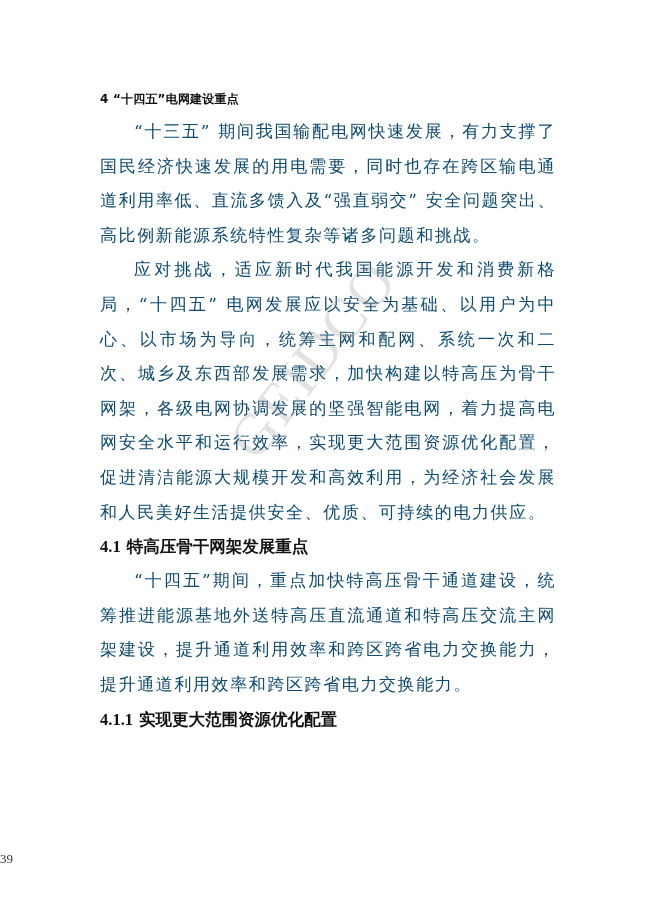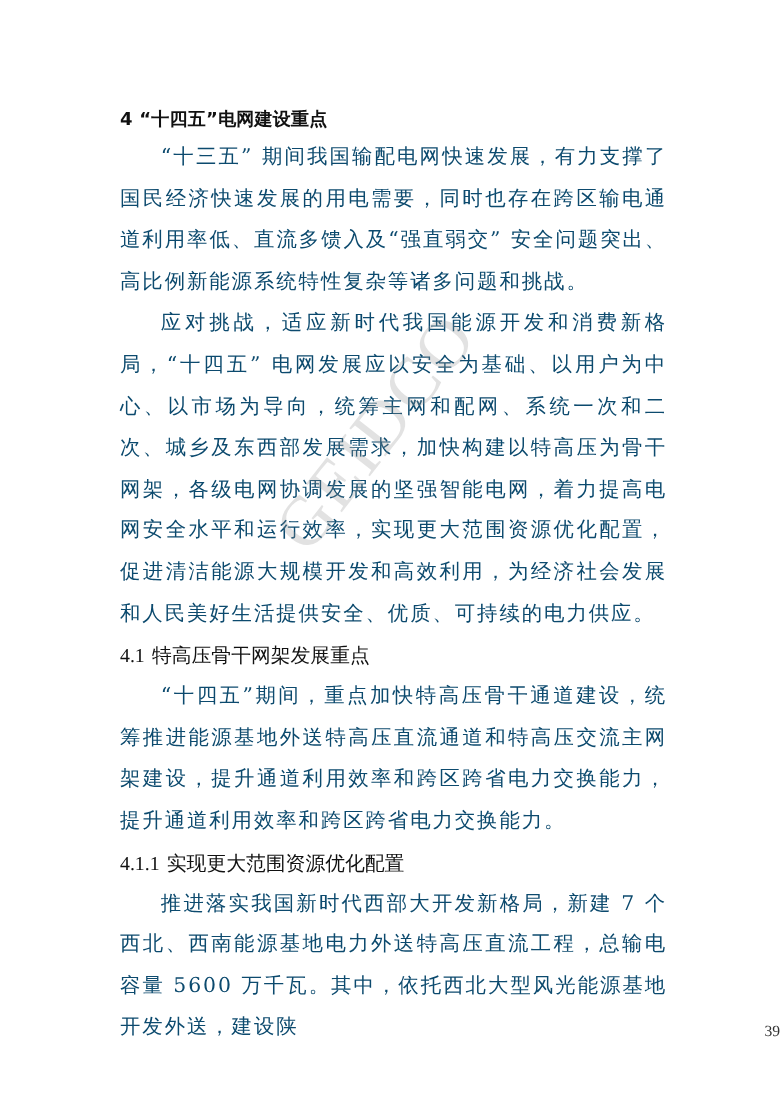--- a/index.html
+++ b/index.html
@@ -1,47 +1,46 @@
 <!DOCTYPE html>
 <html><head>
 <meta charset="utf-8">
 <style>
   html, body { margin: 0; padding: 0; background: #ffffff; }
   body { width: 650px; height: 919px; position: relative; overflow: hidden;
          font-family: "DejaVu Serif", "Liberation Serif", serif; color: #1a1a1a; }
   .page { position: absolute; left: 0; top: 0; width: 650px; height: 919px; background: #fff; }
   .content { position: absolute; left: 100px; top: 84px; width: 456px; }
   .h1 { font-family: "DejaVu Sans", "Liberation Sans", sans-serif; font-weight: bold;
-        font-size: 15px; line-height: 30px; margin: 0; color: #111; letter-spacing: 0.2px; }
-  .h2, .h3 { font-family: "DejaVu Serif", "Liberation Serif", serif; font-weight: normal;
+        font-size: 12px; line-height: 30px; margin: 0; color: #111; letter-spacing: 0.2px; }
+  .h2, .h3 { font-family: "DejaVu Serif", "Liberation Serif", serif; font-weight: bold;
         font-size: 16.5px; line-height: 32px; margin: 2px 0 0 0; color: #111; }
   .h2 .num, .h3 .num { font-family: "Liberation Serif", serif; margin-right: 6px; }
   p.body { margin: 0; font-size: 17px; line-height: 34.6px; text-align: justify;
            text-indent: 2em; letter-spacing: 1.6px; color: #0c4a6e; }
   .watermark { position: absolute; left: 215px; top: 430px; font-family: "Liberation Serif", serif;
                font-size: 58px; color: rgba(150,150,150,0.28); transform: rotate(-52deg);
                transform-origin: left top; letter-spacing: 2px; pointer-events: none; }
-  .page-number { position: absolute; left: 0; width: 650px; top: 851px; text-align: right;
+  .page-number { position: absolute; left: 0; width: 650px; top: 851px; text-align: left;
                  font-family: "Liberation Serif", serif; font-size: 13px; color: #333; }
 </style>
 </head>
 <body>
 
 <div class="page">
   <div class="content">
     <h1 class="h1">4 “十四五”电网建设重点</h1>
     <p class="body">“十三五” 期间我国输配电网快速发展，有力支撑了国民经济快速发展的用电需要，同时也存在跨区输电通道利用率低、直流多馈入及“强直弱交” 安全问题突出、高比例新能源系统特性复杂等诸多问题和挑战。</p>
     <p class="body">应对挑战，适应新时代我国能源开发和消费新格局，“十四五” 电网发展应以安全为基础、以用户为中心、以市场为导向，统筹主网和配网、系统一次和二次、城乡及东西部发展需求，加快构建以特高压为骨干网架，各级电网协调发展的坚强智能电网，着力提高电网安全水平和运行效率，实现更大范围资源优化配置，促进清洁能源大规模开发和高效利用，为经济社会发展和人民美好生活提供安全、优质、可持续的电力供应。</p>
 
     <div class="h2">
       <span class="num">4.1</span><span>特高压骨干网架发展重点</span>
     </div>
     <p class="body">“十四五”期间，重点加快特高压骨干通道建设，统筹推进能源基地外送特高压直流通道和特高压交流主网架建设，提升通道利用效率和跨区跨省电力交换能力，提升通道利用效率和跨区跨省电力交换能力。</p>
 
     <div class="h3">
       <span class="num">4.1.1</span><span>实现更大范围资源优化配置</span>
     </div>
-    <p class="body">推进落实我国新时代西部大开发新格局，新建 7 个西北、西南能源基地电力外送特高压直流工程，总输电容量 5600 万千瓦。其中，依托西北大型风光能源基地开发外送，建设陕</p>
   </div>
 
   <div class="watermark">GEIDCO</div>
   <div class="page-number">39</div>
 </div>
 
 </body></html>

